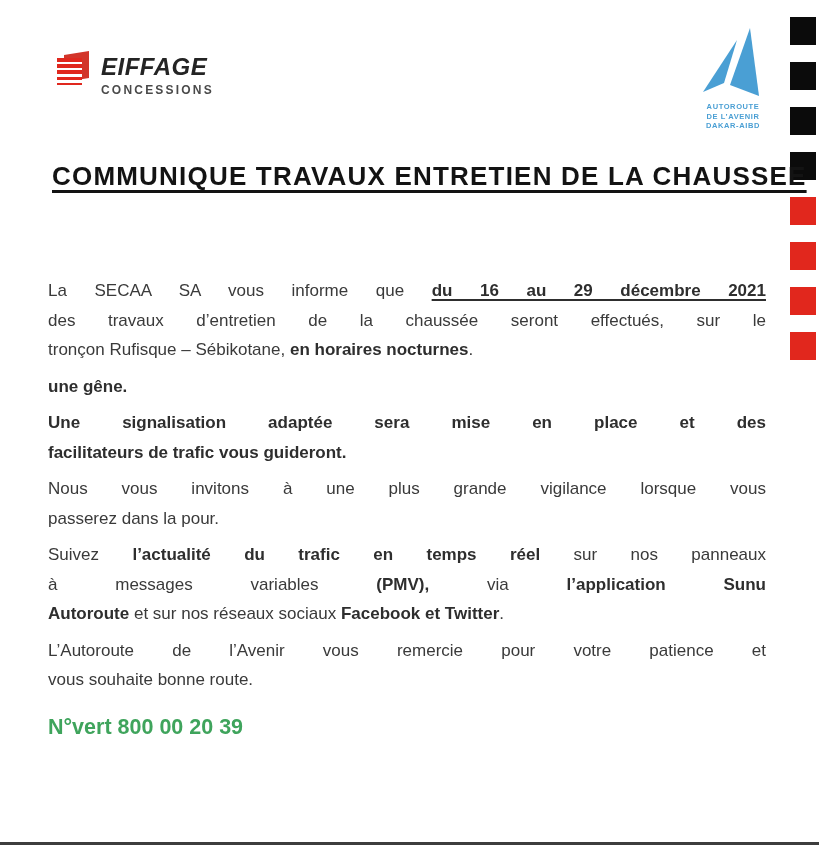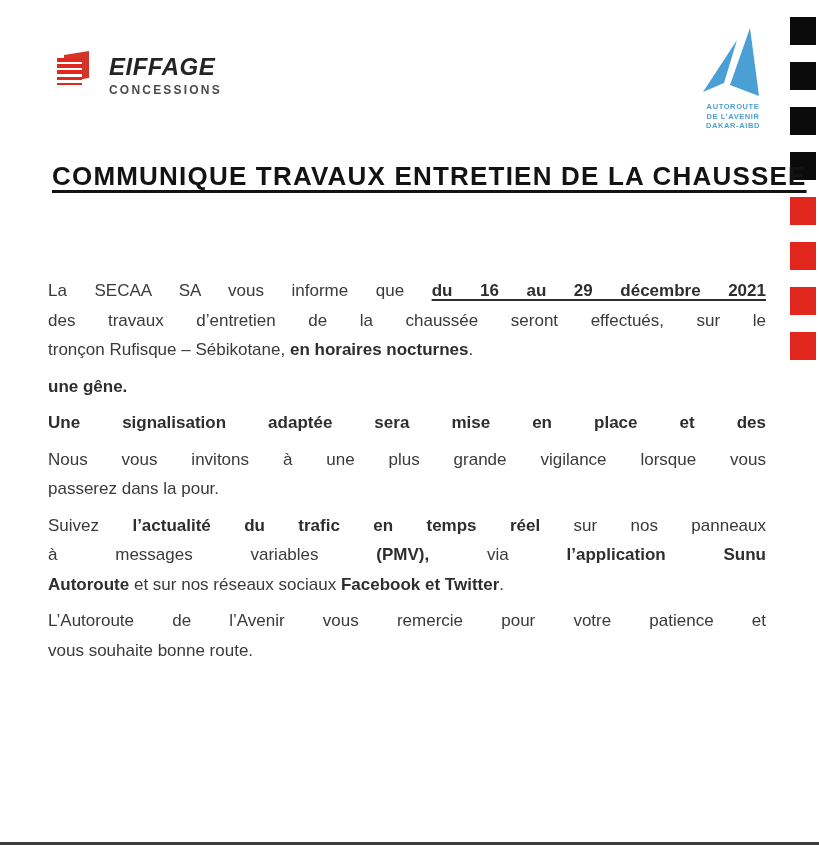--- a/index.html
+++ b/index.html
@@ -12,21 +12,21 @@
   .eiffage-icon{position:relative;width:38px;height:36px;flex:0 0 auto;}
   .eiffage-icon .sheet-back{
     position:absolute;left:9px;top:1px;width:25px;height:27px;background:#d2352a;
     transform:skewY(-9deg);
   }
   .eiffage-icon .sheet-front{
     position:absolute;left:2px;top:6px;width:25px;height:27px;
     background:repeating-linear-gradient(#e0281e 0 3.6px,#ffffff 3.6px 6.2px);
     box-shadow:-1px 1px 0 #fff;
   }
-  .eiffage-text{margin-left:16px;margin-top:2px;}
+  .eiffage-text{margin-left:8px;margin-top:2px;}
   .eiffage-name{
     font-size:24px;font-weight:bold;font-style:italic;color:#242424;
     letter-spacing:.5px;line-height:26px;
   }
   .eiffage-division{
     font-size:12px;font-weight:bold;color:#4a4a4a;letter-spacing:2.2px;margin-top:3px;
   }
   .autoroute-logo{position:absolute;left:692px;top:26px;width:82px;text-align:center;}
   .autoroute-logo svg{display:block;margin:0 auto;}
   .autoroute-text{margin-top:2px;}
@@ -103,30 +103,32 @@
       <div class="para">
         <div class="line just"><span>La SECAA SA vous informe que </span><span class="b u">du 16 au 29 décembre 2021</span></div>
         <div class="line just"><span>des travaux d’entretien de la chaussée seront effectués, sur le</span></div>
         <div class="line"><span>tronçon Rufisque – Sébikotane, </span><span class="b">en horaires nocturnes</span><span>.</span></div>
       </div>
       <div class="para">
         <div class="line"><span class="b">une gêne.</span></div>
       </div>
       <div class="para">
         <div class="line just"><span class="b">Une signalisation adaptée sera mise en place et des</span></div>
+        <div class="line"><span class="b">facilitateurs de trafic vous guideront.</span></div>
       </div>
       <div class="para">
         <div class="line just"><span>Nous vous invitons à une plus grande vigilance lorsque vous</span></div>
         <div class="line"><span>passerez dans la pour.</span></div>
       </div>
       <div class="para">
         <div class="line just"><span>Suivez </span><span class="b">l’actualité du trafic en temps réel</span><span>  sur nos panneaux</span></div>
         <div class="line just"><span>à messages variables </span><span class="b">(PMV),</span><span> via </span><span class="b">l’application Sunu</span></div>
         <div class="line"><span class="b">Autoroute</span><span> et sur nos réseaux sociaux </span><span class="b">Facebook et Twitter</span><span>.</span></div>
       </div>
       <div class="para">
         <div class="line just"><span>L’Autoroute de l’Avenir vous remercie pour votre patience et</span></div>
         <div class="line"><span>vous souhaite bonne route.</span></div>
       </div>
     </div>
+  <div class="hotline" style="color: rgb(63, 164, 92);">N°vert 800 00 20 39</div>
 </div>
 
 <div class="bottom-rule"></div>
 
 </body></html>

